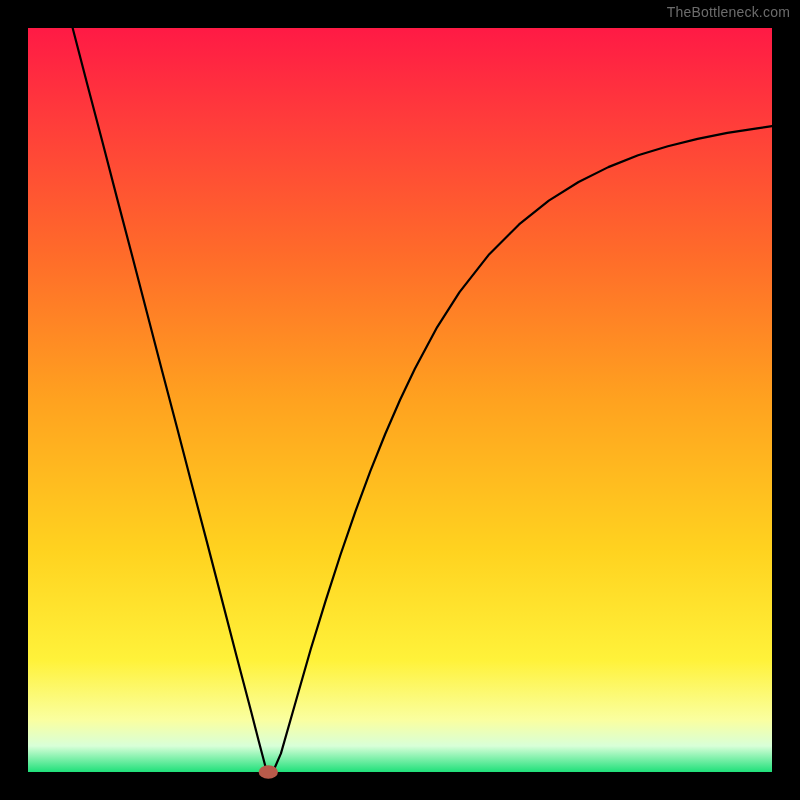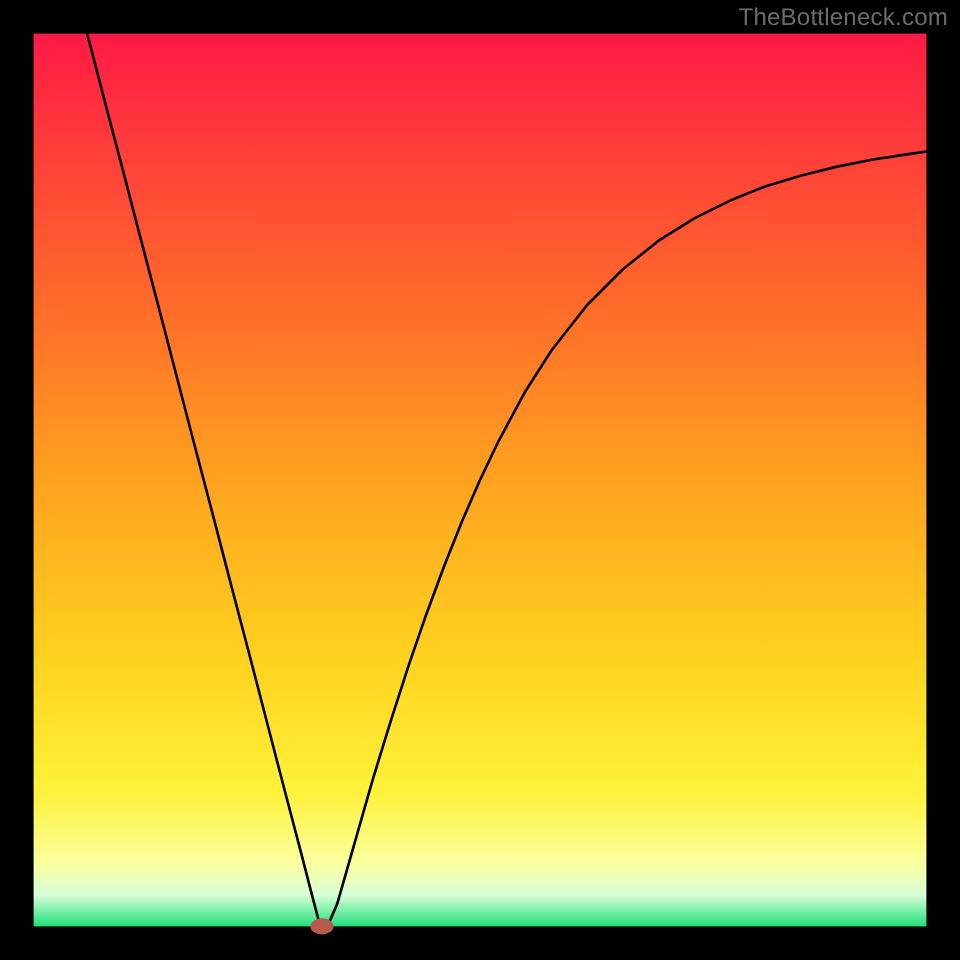--- a/index.html
+++ b/index.html
@@ -23,21 +23,21 @@
     top: 28px;
     width: 744px;
     height: 744px;
     
   }
   .attribution {
     position: absolute;
     top: 4px;
     right: 10px;
     color: #6c6c6c;
-    font-size: 20px;
+    font-size: 14px;
     font-weight: 500;
     letter-spacing: 0.2px;
     user-select: none;
     margin-left: 13px;
   }
   svg.curve {
     position: absolute;
     left: 0;
     top: 0;
     width: 744px;

